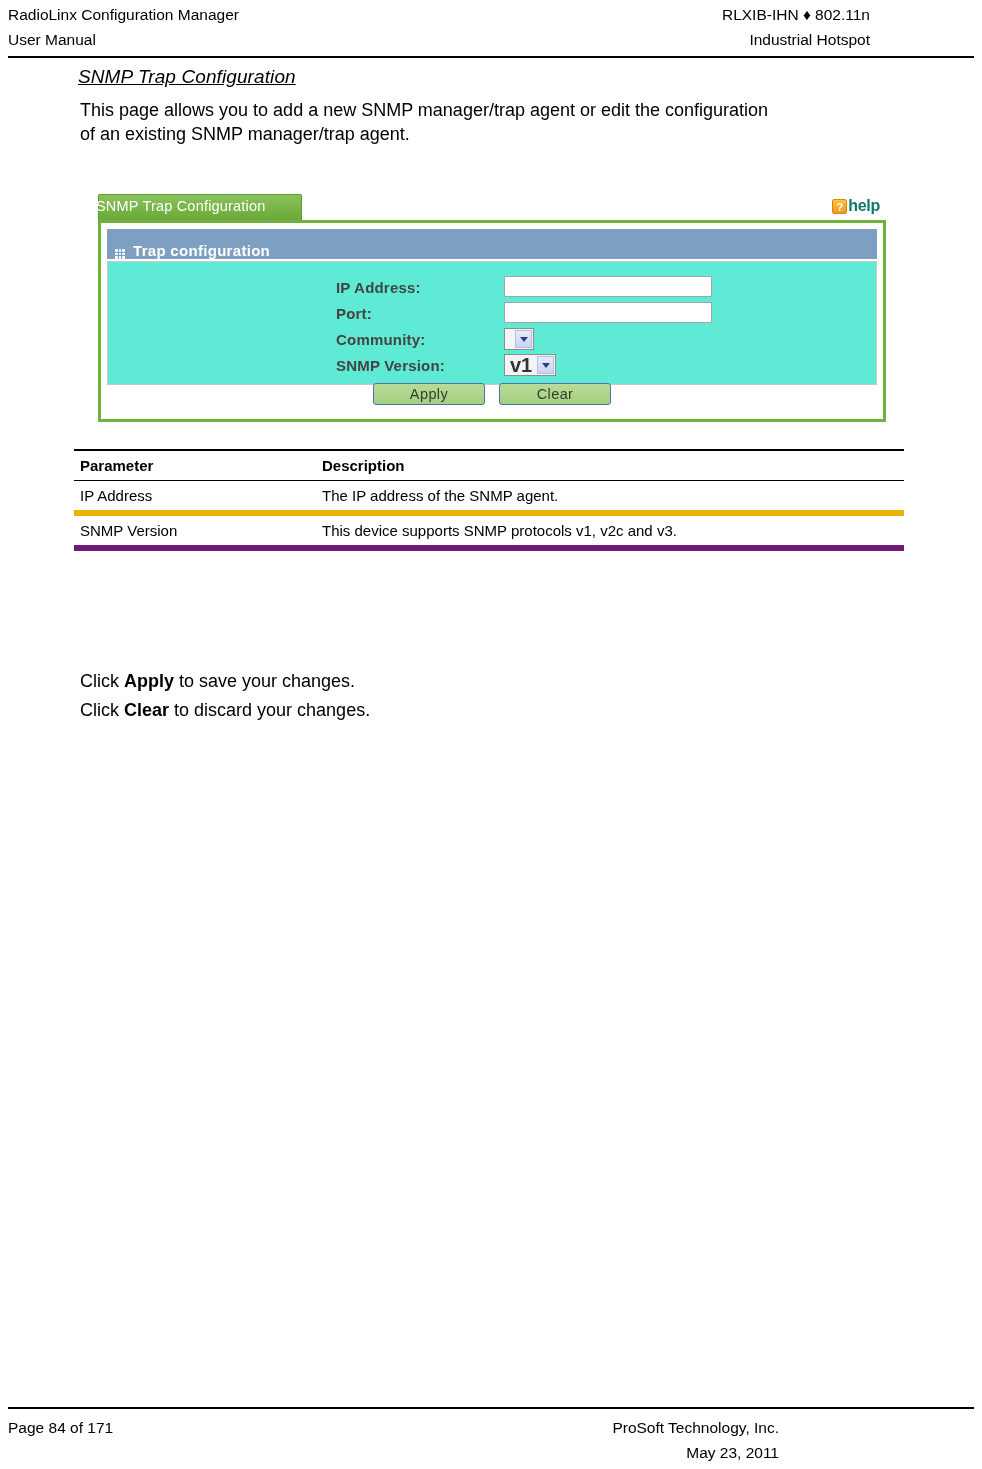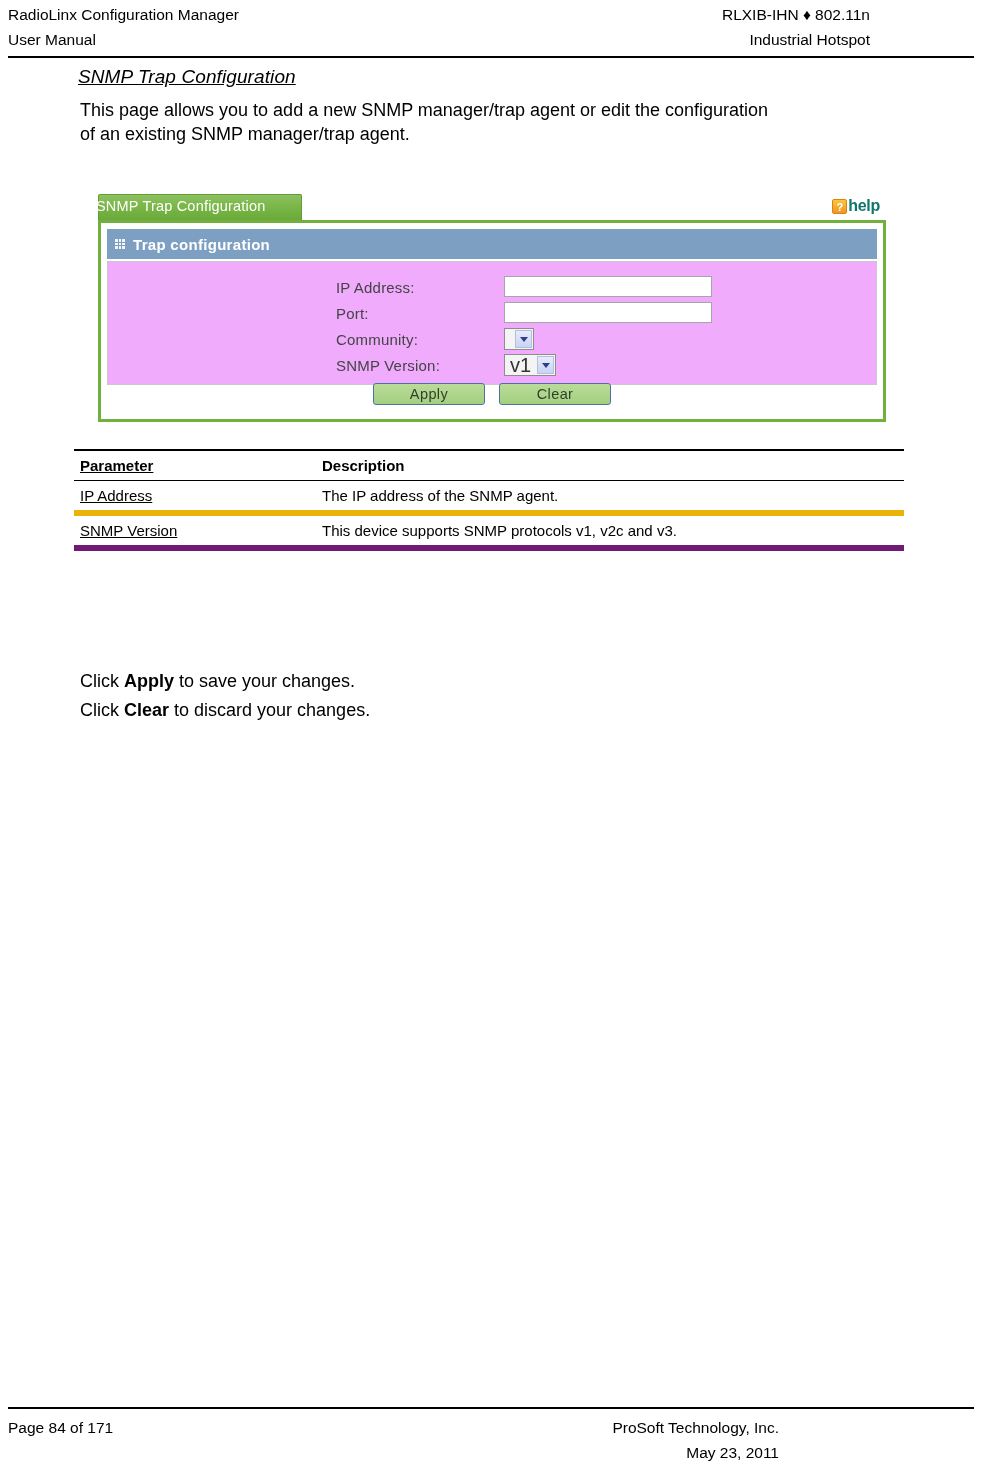--- a/index.html
+++ b/index.html
@@ -128,21 +128,21 @@
     border: 3px solid #6fb13c;
     box-sizing: border-box;
   }
   .ss-bluebar {
     position: absolute;
     left: 6px; top: 6px;
     right: 6px;
     height: 30px;
     background: #7d9fc2;
     display: flex;
-    align-items: center;
+    align-items: flex-end;
     padding-left: 8px;
     box-sizing: border-box;
   }
   .grid-icon {
     width: 10px; height: 10px;
     display: grid;
     grid-template-columns: repeat(3, 1fr);
     grid-template-rows: repeat(3, 1fr);
     gap: 1px;
     margin-right: 8px;
@@ -156,23 +156,24 @@
     font-size: 15px;
     font-weight: bold;
     color: #ffffff;
     letter-spacing: 0.3px;
   }
   .ss-form {
     position: absolute;
     left: 6px; top: 38px;
     right: 6px;
     height: 124px;
-    background: #f0abfc;
+    background: #5eead4;
     border: 1px solid #c9c9c9;
     box-sizing: border-box;
+    font-weight: bold;
   }
   .form-row {
     position: absolute;
     left: 0;
     height: 26px;
     width: 100%;
   }
   .form-row .lbl {
     position: absolute;
     left: 228px;
@@ -272,21 +273,21 @@
     border-top: 2px solid #000000;
     border-bottom: 1px solid #000000;
   }
   .param-table tbody td {
     font-weight: normal;
     border-bottom: 6px solid #eab308;
   }
   .param-table tbody tr:last-child td {
     border-bottom: 6px solid #701a75;
   }
-  .col-param { width: 232px; text-decoration: underline; }
+  .col-param { width: 232px; }
 
   
   .closing {
     position: absolute;
     left: 80px; top: 601px;
     width: 700px;
     font-size: 18px;
     line-height: 29px;
   }
   .closing b { font-weight: bold; }

